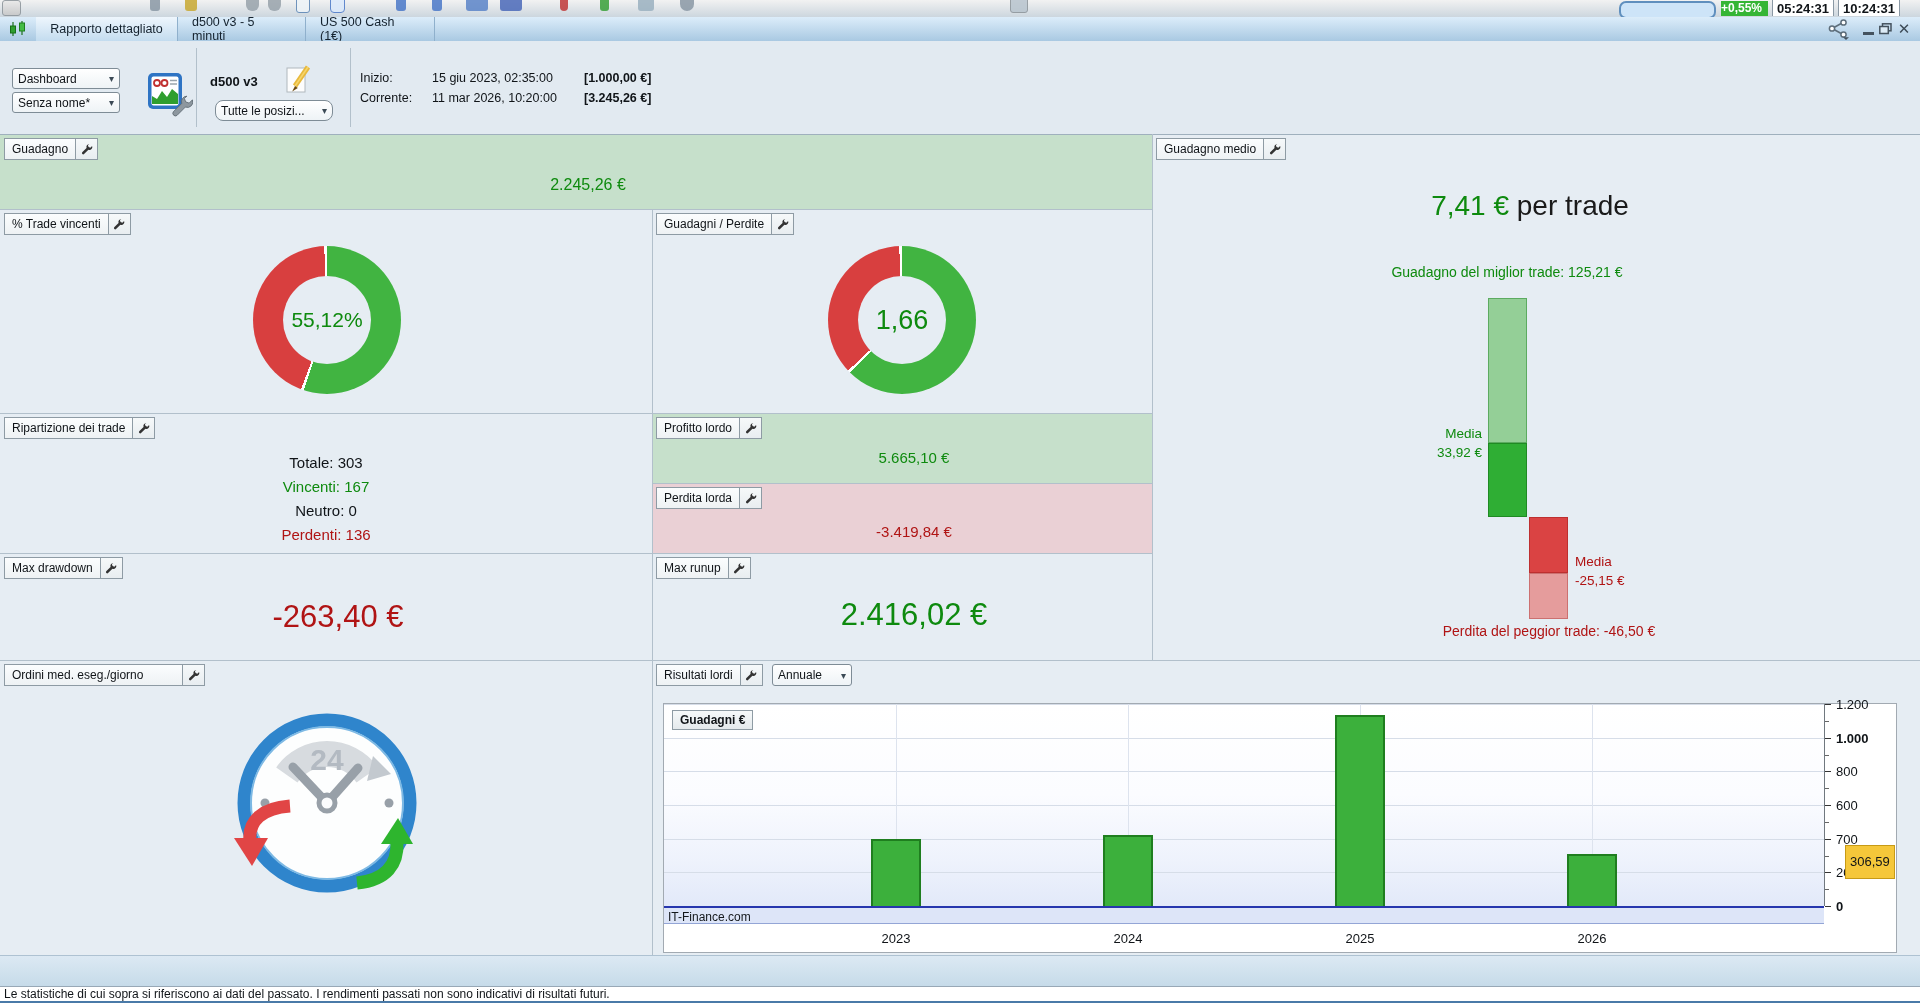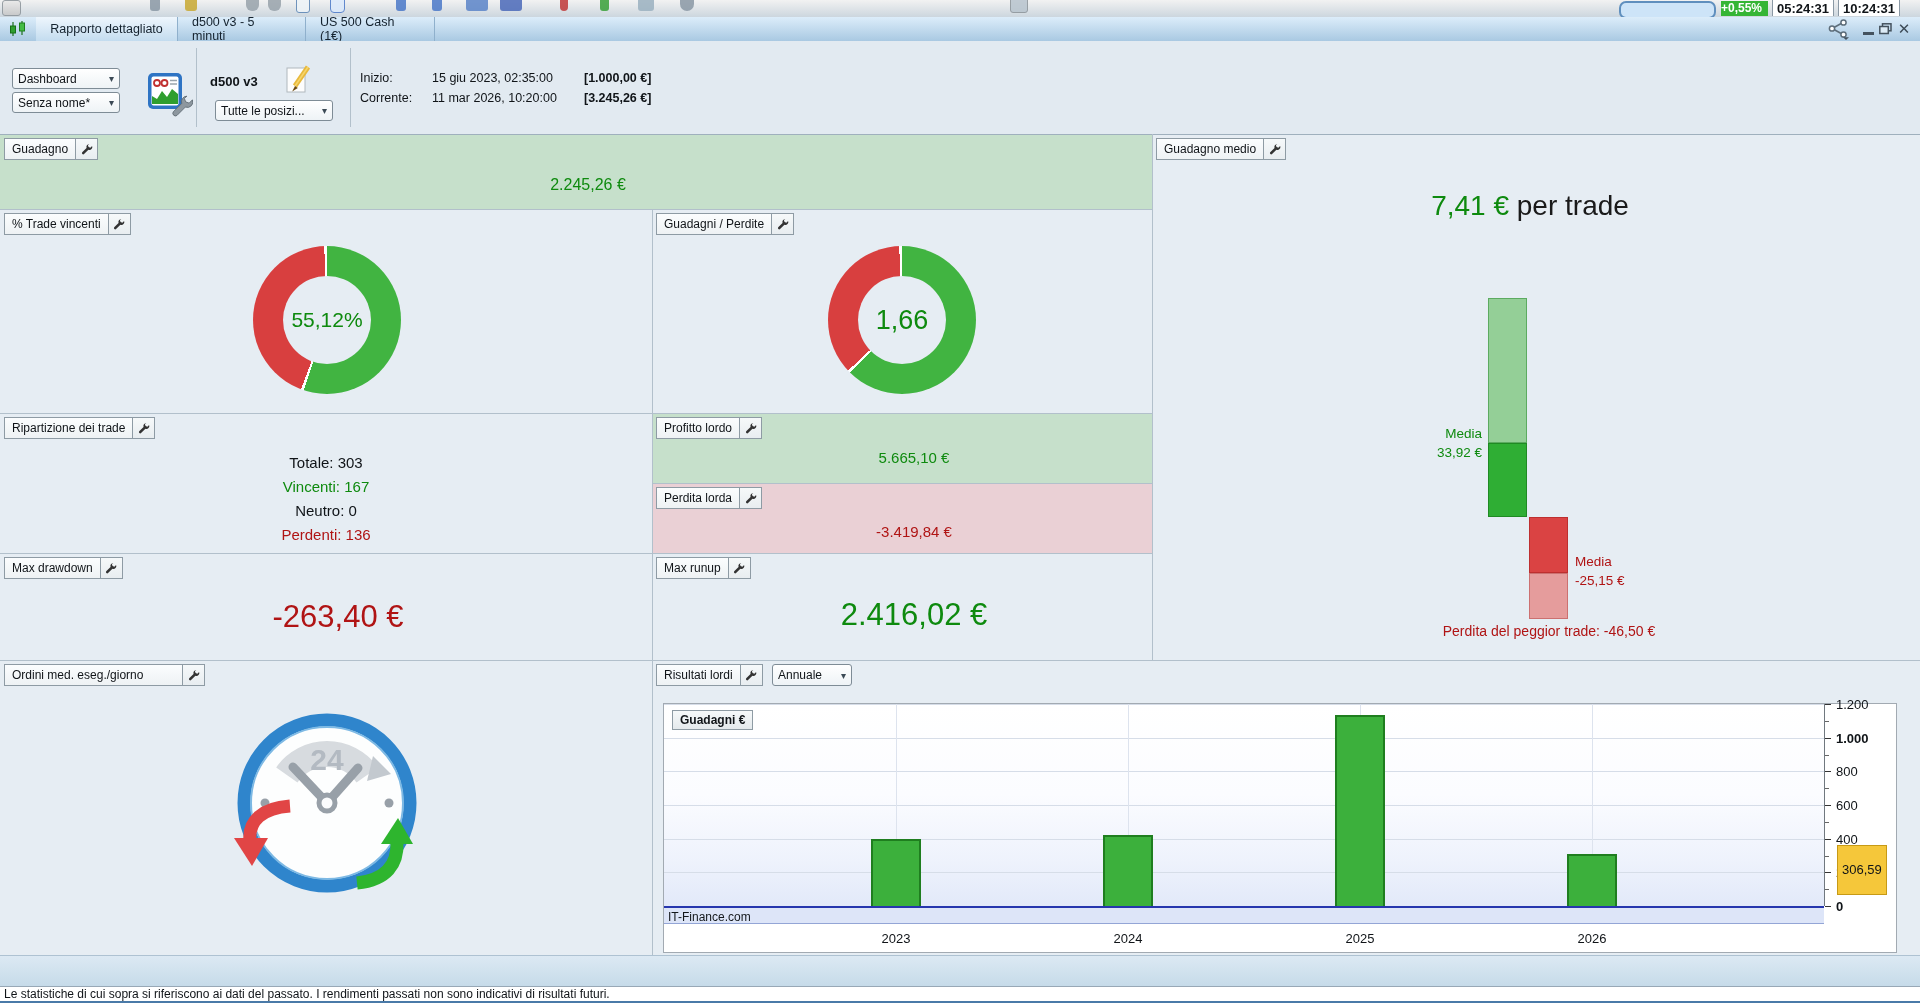--- a/index.html
+++ b/index.html
@@ -60,21 +60,21 @@
   .vgrid{position:absolute;top:0;bottom:0;width:1px;background:#dde3ee;}
   .cbar{position:absolute;bottom:0;width:50px;background:#3cb03c;border:2px solid #1f7e1f;border-bottom:none;box-sizing:border-box;}
   #zeroband{position:absolute;left:0;top:202px;width:1160px;height:18px;background:#dde5f8;border-top:2px solid #2636ae;border-bottom:1px solid #93a5d6;box-sizing:border-box;}
   #watermark{position:absolute;left:4px;top:2px;font-size:12px;color:#14181c;}
   #xlabels{position:absolute;left:0;top:223px;width:1160px;height:24px;}
   .xlab{position:absolute;top:4px;width:80px;text-align:center;font-size:13px;color:#101418;}
   #yaxis{position:absolute;left:1161px;top:0;width:70px;height:248px;}
   .ytick{position:absolute;left:0;height:1px;background:#333;}
   .ylab{position:absolute;left:11px;font-size:13px;color:#101418;transform:translateY(-7px);white-space:nowrap;}
   .ylab.bold{font-weight:bold;}
-  #ycur{position:absolute;left:12px;background:#f5c73a;border:1px solid #c79a16;font-size:13px;color:#101418;padding:16px 4px;line-height:16px;transform:translateY(-9px);}
+  #ycur{position:absolute;left:20px;background:#f5c73a;border:1px solid #c79a16;font-size:13px;color:#101418;padding:8px 4px;line-height:16px;transform:translateY(-9px);}
   #serieslegend{position:absolute;left:8px;top:6px;background:linear-gradient(#f6f9fa,#e4e9ec);border:1px solid #8e9ba4;font-size:12px;font-weight:bold;color:#101418;padding:2px 7px;}
 
   
   #statband{left:0;top:955px;width:1920px;height:31px;background:linear-gradient(#dce9f3,#c6dbe9);border-top:1px solid #aec2d2;box-sizing:border-box;}
   #statusbar{left:0;top:986px;width:1920px;height:15px;background:#fff;border-top:1px solid #98a8b6;display:flex;align-items:center;font-size:12px;color:#101418;padding-left:4px;box-sizing:border-box;}
   #bottomedge{left:0;top:1001px;width:1920px;height:2px;background:#4a7aa8;}
 </style>
 </head>
 <body>
 
@@ -174,21 +174,21 @@
 
     <span id="sysname" class="abs" style="left:210px;top:33px;">d500 v3</span>
     <span class="abs" style="left:286px;top:23px;">
       <svg width="26" height="30" viewBox="0 0 26 30">
         <rect x="1" y="4" width="18" height="24" fill="#fdfdfd" stroke="#b0b8be"></rect>
         <line x1="22" y1="3" x2="9" y2="22" stroke="#e8b93c" stroke-width="5"></line>
         <line x1="22" y1="3" x2="9" y2="22" stroke="#f6d56a" stroke-width="1.6"></line>
         <polygon points="9,22 6.2,27.5 11.8,24" fill="#6b4a12"></polygon>
       </svg>
     </span>
-    <div class="fakesel" style="left:215px;top:59px;width:118px;height:21px;">
+    <div class="fakesel" style="left:215px;top:59px;width:118px;height:21px;border-radius:8px;">
       <span>Tutte le posizi...</span>
         <span class="arr">▾</span>
     </div>
 
     <div class="hsep" style="left:350px;"></div>
 
     <div class="hrow" style="left:360px;top:30px;">
       <span class="lab">Inizio:</span><span class="dt">15 giu 2023, 02:35:00</span><b>[1.000,00 €]</b>
     </div>
     <div class="hrow" style="left:360px;top:50px;">
@@ -302,20 +302,21 @@
         <svg width="12" height="12" viewBox="0 0 16 16">
           <path d="M11 1.5a3.8 3.8 0 0 0-3.6 5L1.6 12.3a1.8 1.8 0 0 0 2.5 2.5l5.8-5.8A3.8 3.8 0 0 0 14.8 4l-2.3 2.3-2.4-.9-.9-2.4z" fill="#333"></path>
         </svg>
       </span>
   </div>
 
   <div class="abs" style="left:1152px;top:134px;width:768px;height:526px;">
     <div class="abs" style="left:0;top:56px;width:756px;text-align:center;font-size:28px;color:#1a1a1a;">
       <span class="green">7,41 €</span> <span>per trade</span>
     </div>
+    <div class="abs green" style="left:0;top:130px;width:710px;text-align:center;font-size:14px;">Guadagno del miglior trade: 125,21 €</div>
 
     <div class="mbar" style="left:336px;top:164px;width:39px;height:145px;background:#94cf97;border:1px solid #5cab60;"></div>
     <div class="mbar" style="left:336px;top:309px;width:39px;height:74px;background:#2fae34;border:1px solid #1f8a23;"></div>
     <div class="mbar" style="left:377px;top:383px;width:39px;height:56px;background:#da4343;border:1px solid #bd2f2f;"></div>
     <div class="mbar" style="left:377px;top:439px;width:39px;height:46px;background:#e59c9c;border:1px solid #cc7070;"></div>
 
     <div class="abs green" style="left:230px;top:290px;width:100px;text-align:right;font-size:13.5px;line-height:19px;">
       <div>Media</div>
       <div>33,92 €</div>
     </div>
@@ -404,21 +405,21 @@
         <div class="xlab" style="left: 424px;">2024</div>
         <div class="xlab" style="left: 656px;">2025</div>
         <div class="xlab" style="left: 888px;">2026</div>
       </div>
     <div id="yaxis">
         <div class="ytick" style="top: 202px; width: 6px;"></div>
         <div class="ylab bold" style="top: 202px;">0</div>
         <div class="ytick" style="top: 168.333px; width: 6px;"></div>
         <div class="ylab" style="top: 168.333px;">200</div>
         <div class="ytick" style="top: 134.667px; width: 6px;"></div>
-        <div class="ylab" style="top: 134.667px;">400</div>
+        <div class="ylab" style="top: 134.667px;">700</div>
         <div class="ytick" style="top: 101px; width: 6px;"></div>
         <div class="ylab" style="top: 101px;">600</div>
         <div class="ytick" style="top: 67.3333px; width: 6px;"></div>
         <div class="ylab" style="top: 67.3333px;">800</div>
         <div class="ytick" style="top: 33.6667px; width: 6px;"></div>
         <div class="ylab bold" style="top: 33.6667px;">1.000</div>
         <div class="ytick" style="top: 0px; width: 6px;"></div>
         <div class="ylab" style="top: 0px;">1.200</div>
         <div class="ytick" style="top: 185.167px; width: 4px; background: rgb(102, 102, 102);"></div>
         <div class="ytick" style="top: 151.5px; width: 4px; background: rgb(102, 102, 102);"></div>

